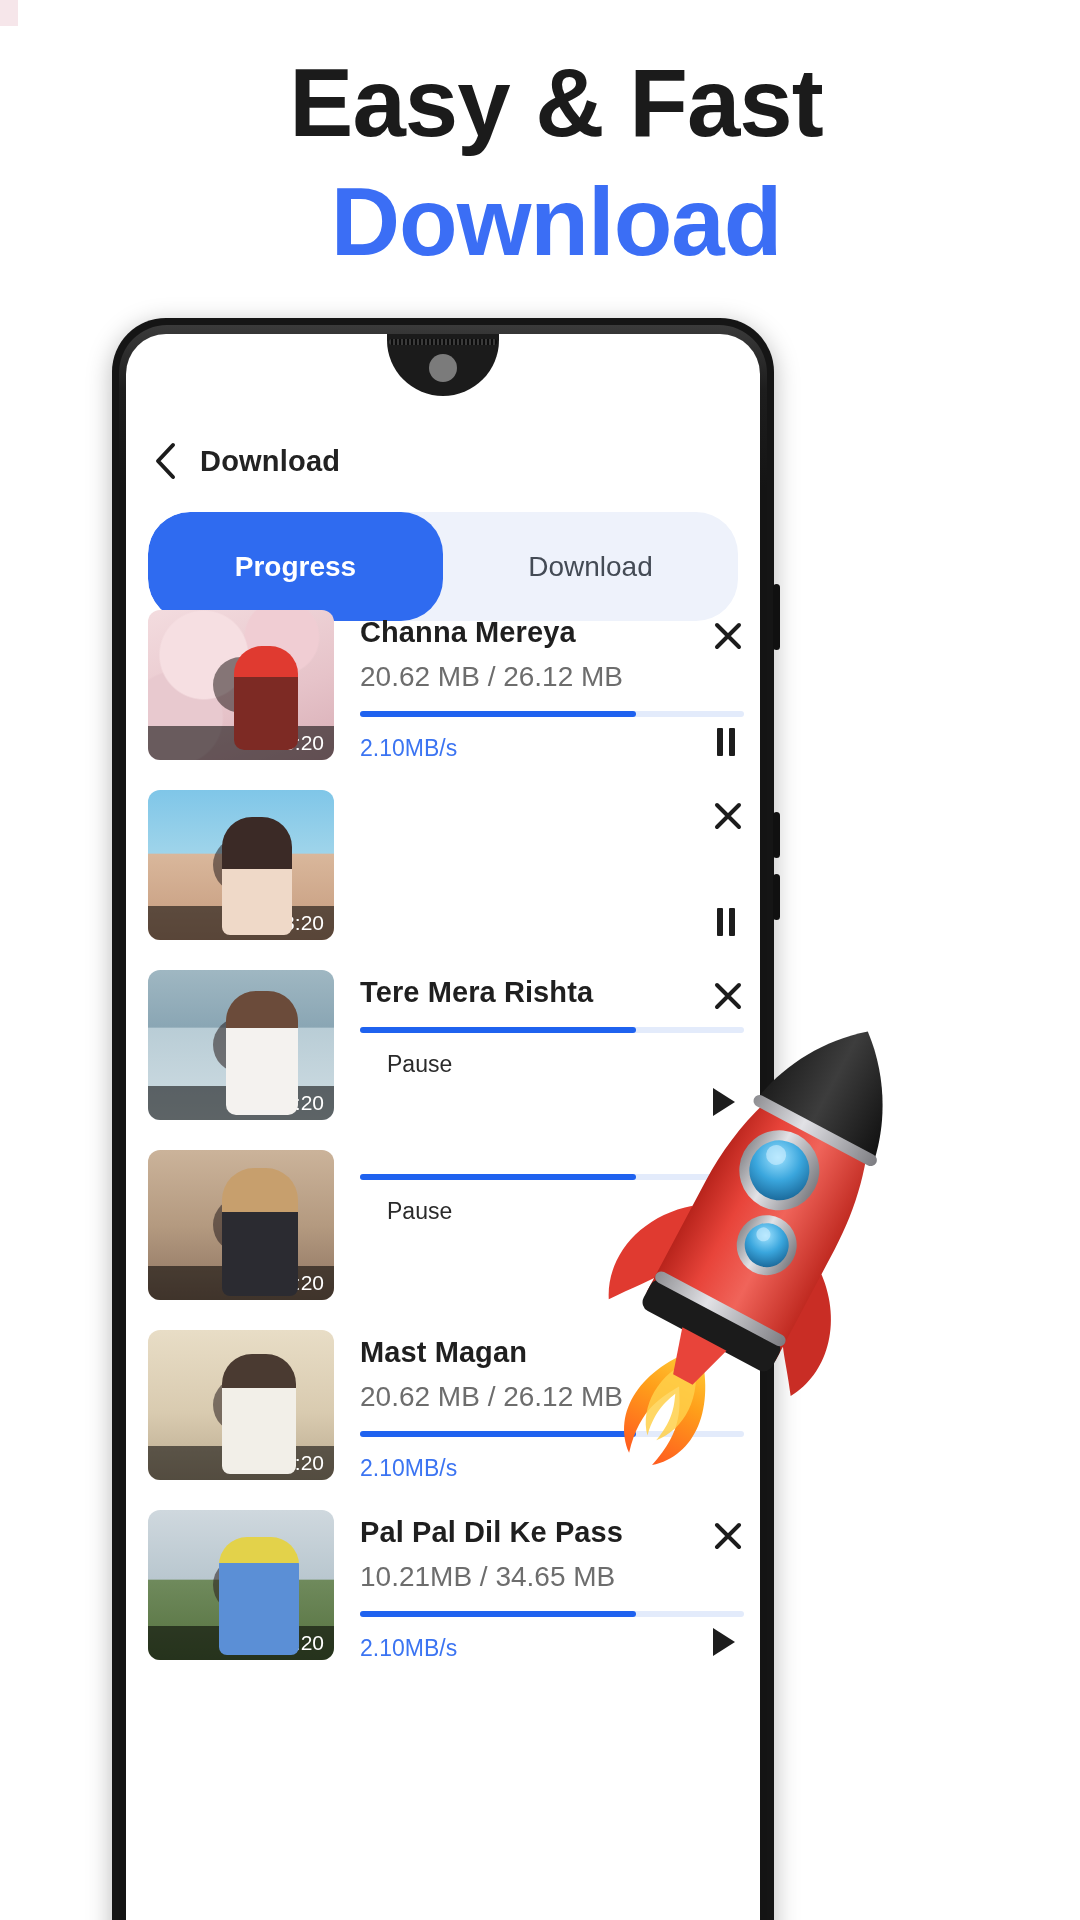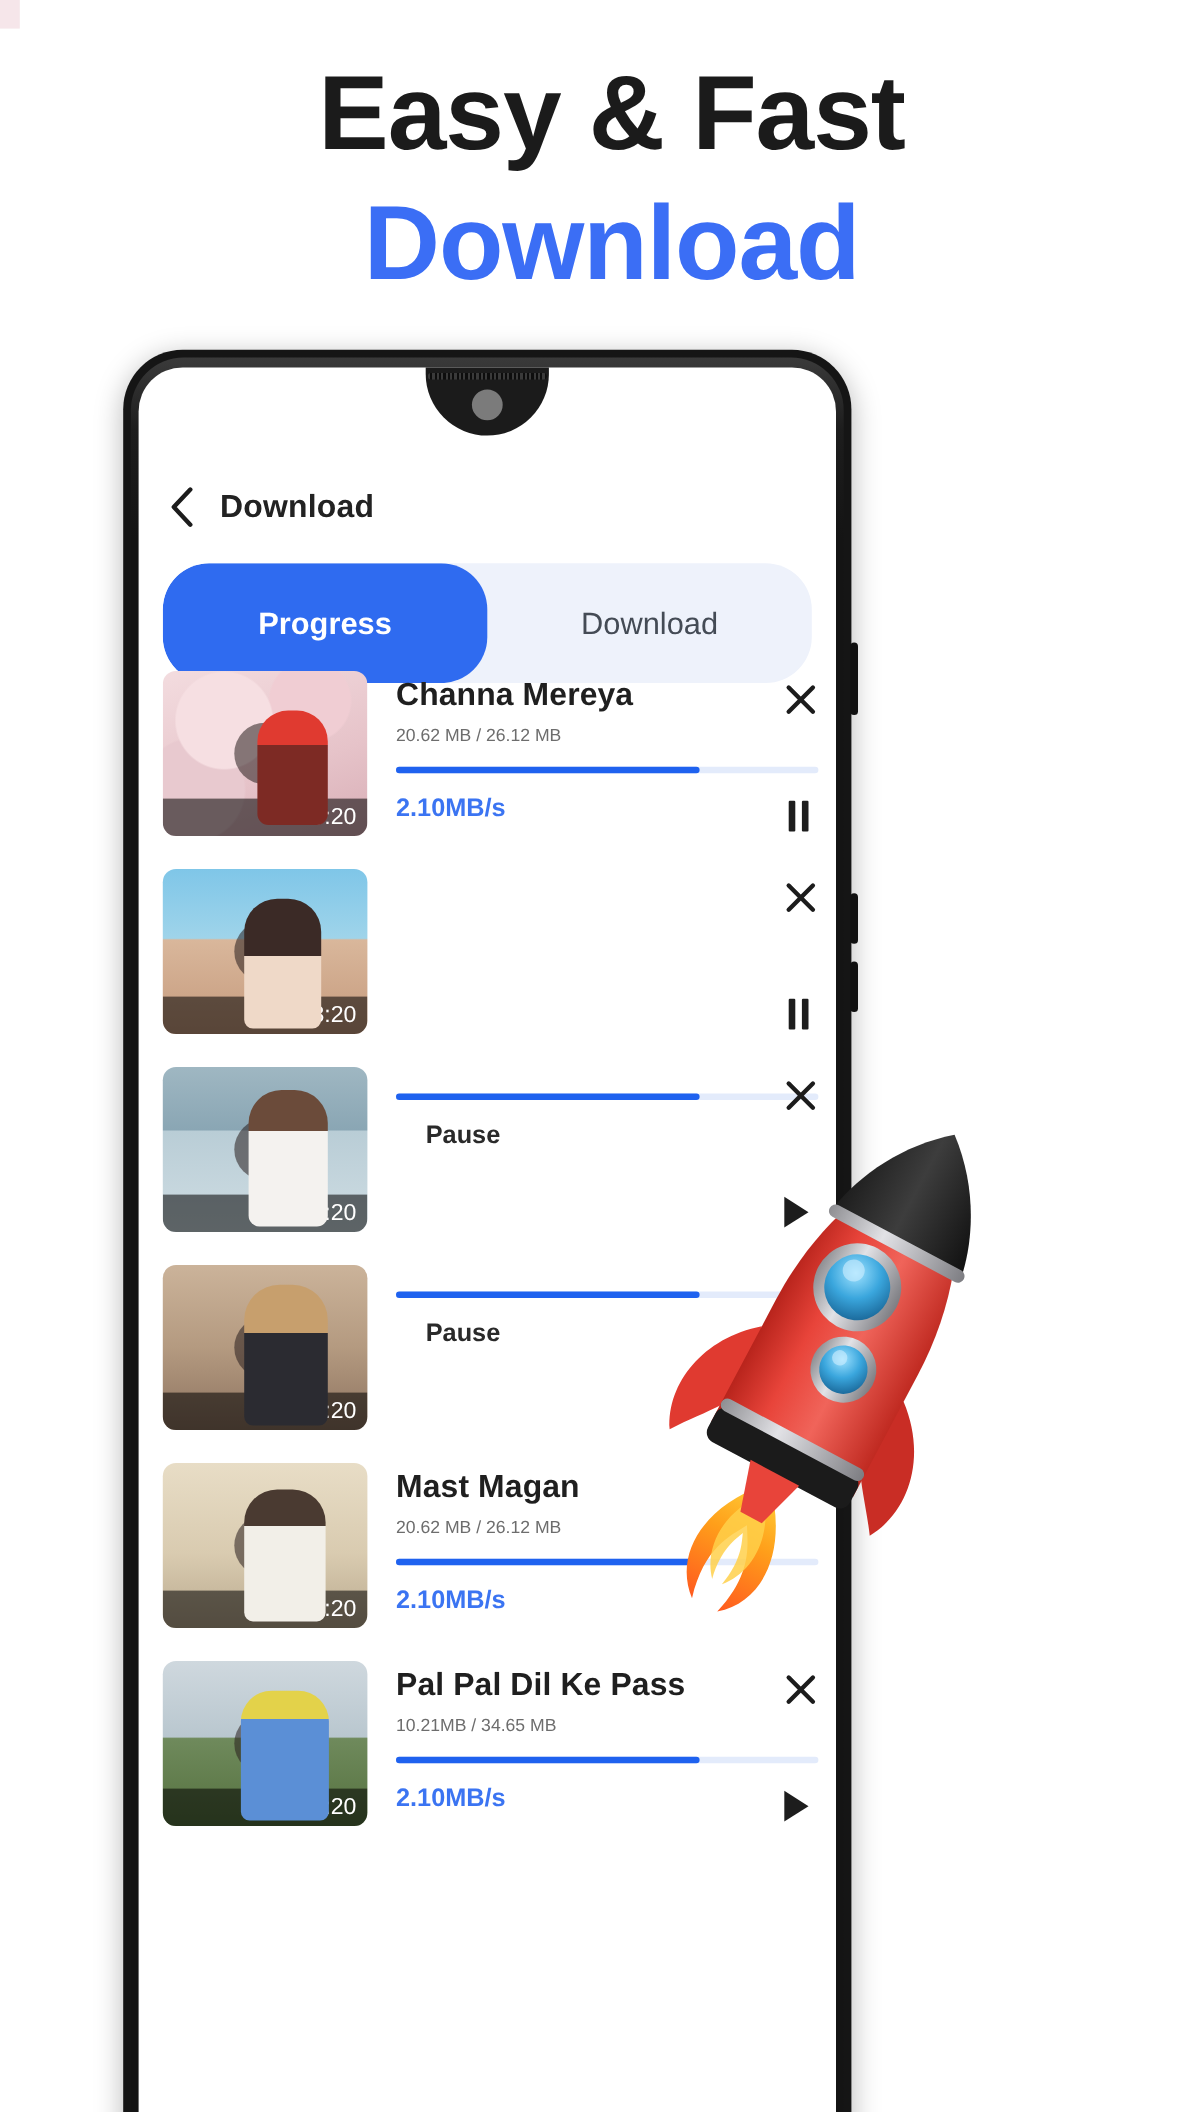--- a/index.html
+++ b/index.html
@@ -138,27 +138,27 @@
   }
   .thumb .dur {
     position: absolute; right: 0; bottom: 0; left: 0; height: 34px;
     background: rgba(0,0,0,0.55); color: #fff;
     font-size: 21px; display: flex; align-items: center; justify-content: flex-end;
     padding-right: 10px; font-weight: 400;
   }
 
   .meta { flex: 1; padding-left: 26px; padding-right: 16px; position: relative; padding-top: 6px; }
   .title { font-size: 29px; font-weight: 700; color: #1f1f1f; letter-spacing: .1px; }
-  .size { font-size: 16px; color: #6d6d6d; margin-top: 12px; }
+  .size { font-size: 28px; color: #6d6d6d; margin-top: 12px; }
   .bar {
     position: relative; height: 6px; background: #e3ebfb; border-radius: 3px;
     margin-top: 18px; width: 100%;
   }
   .bar > span { position: absolute; left:0; top:0; height: 100%; background: #1f62ef; border-radius: 3px; }
-  .speed { font-size: 23px; color: #3b74f2; margin-top: 18px; font-weight: bold; }
+  .speed { font-size: 23px; color: #3b74f2; margin-top: 18px; }
   .speed.plain { color: #2a2a2a; margin-left: 27px; }
 
   .row-actions {
     position: absolute; right: 0; top: 0; width: 62px; height: 100%;
   }
   .x-btn {
     position: absolute; right: 12px; top: 6px; width: 40px; height: 40px;
     display: flex; align-items: center; justify-content: center;
   }
   .pause-btn {
@@ -299,20 +299,21 @@
       </div>
     </div>
             <div class="row">
       <div class="thumb t3">
         <div class="play">
                   <i></i>
                 </div>
         <div class="dur">38:20</div>
       </div>
       <div class="meta">
+        <div class="title">Tere Mera Rishta</div>
 
         <div class="bar">
                   <span style="width:72%"></span>
                 </div>
         <div class="speed plain">Pause</div>
       </div>
 
       <div class="row-actions">
 
         <div class="x-btn">

